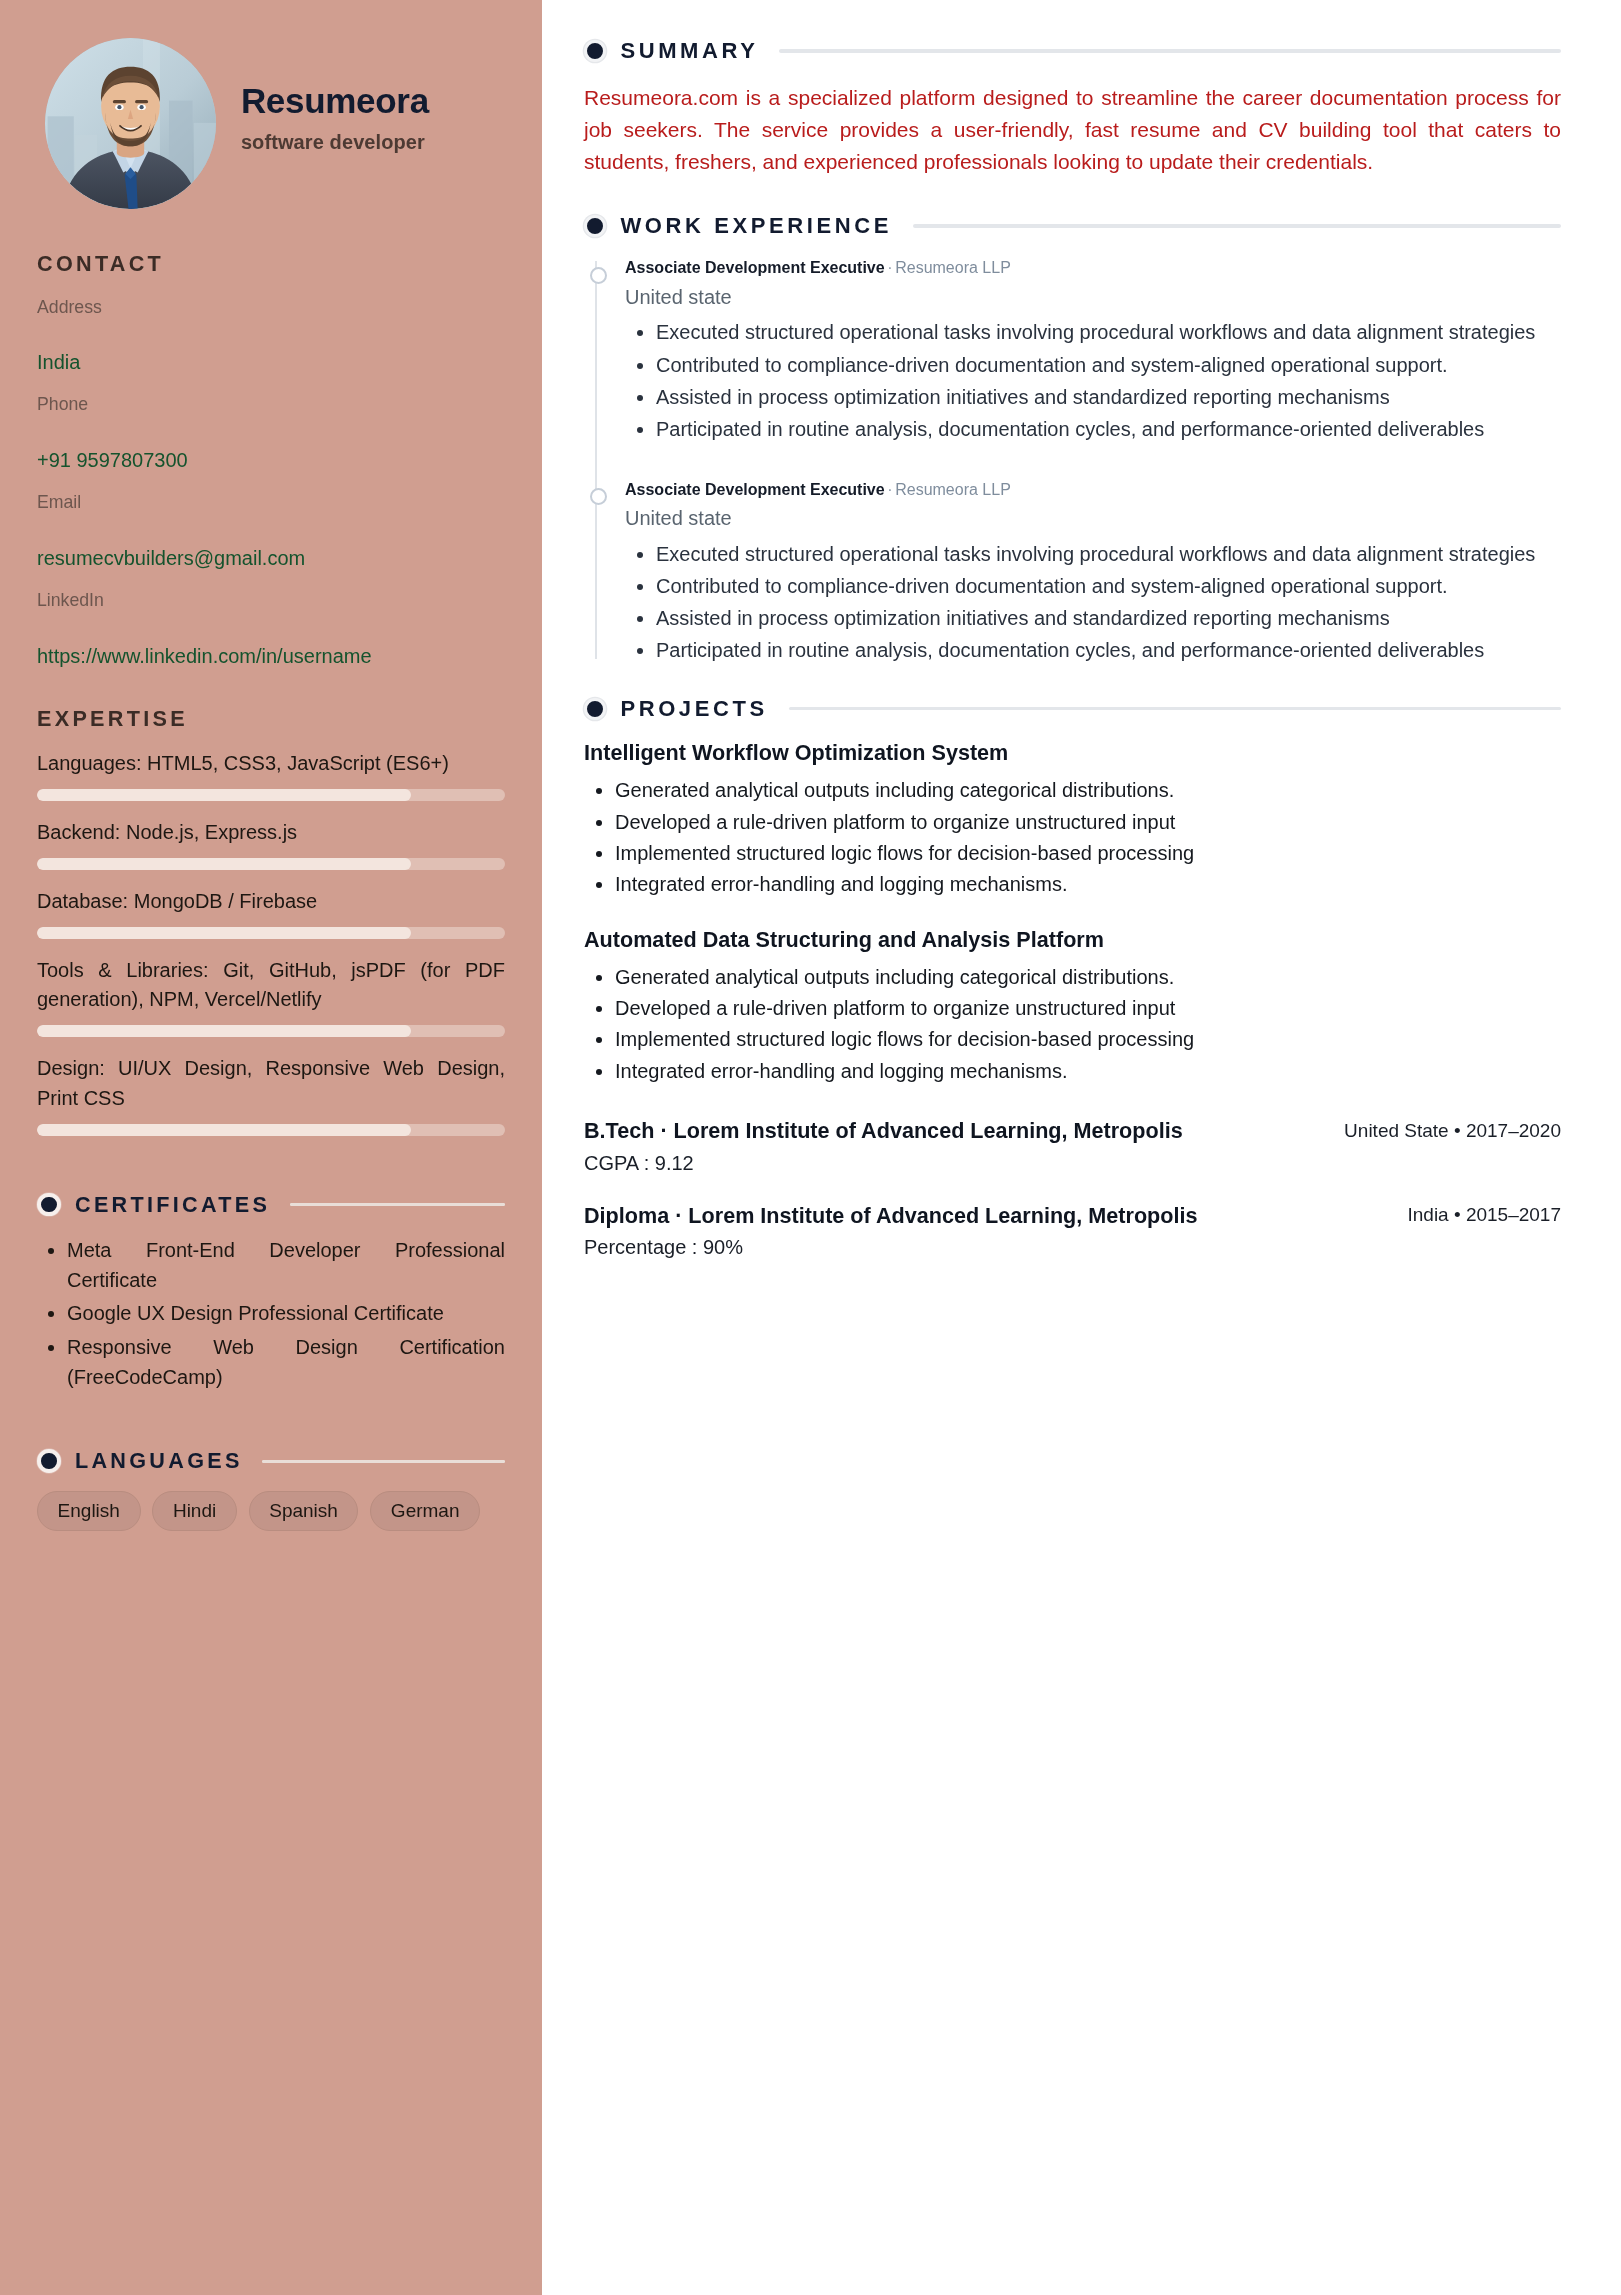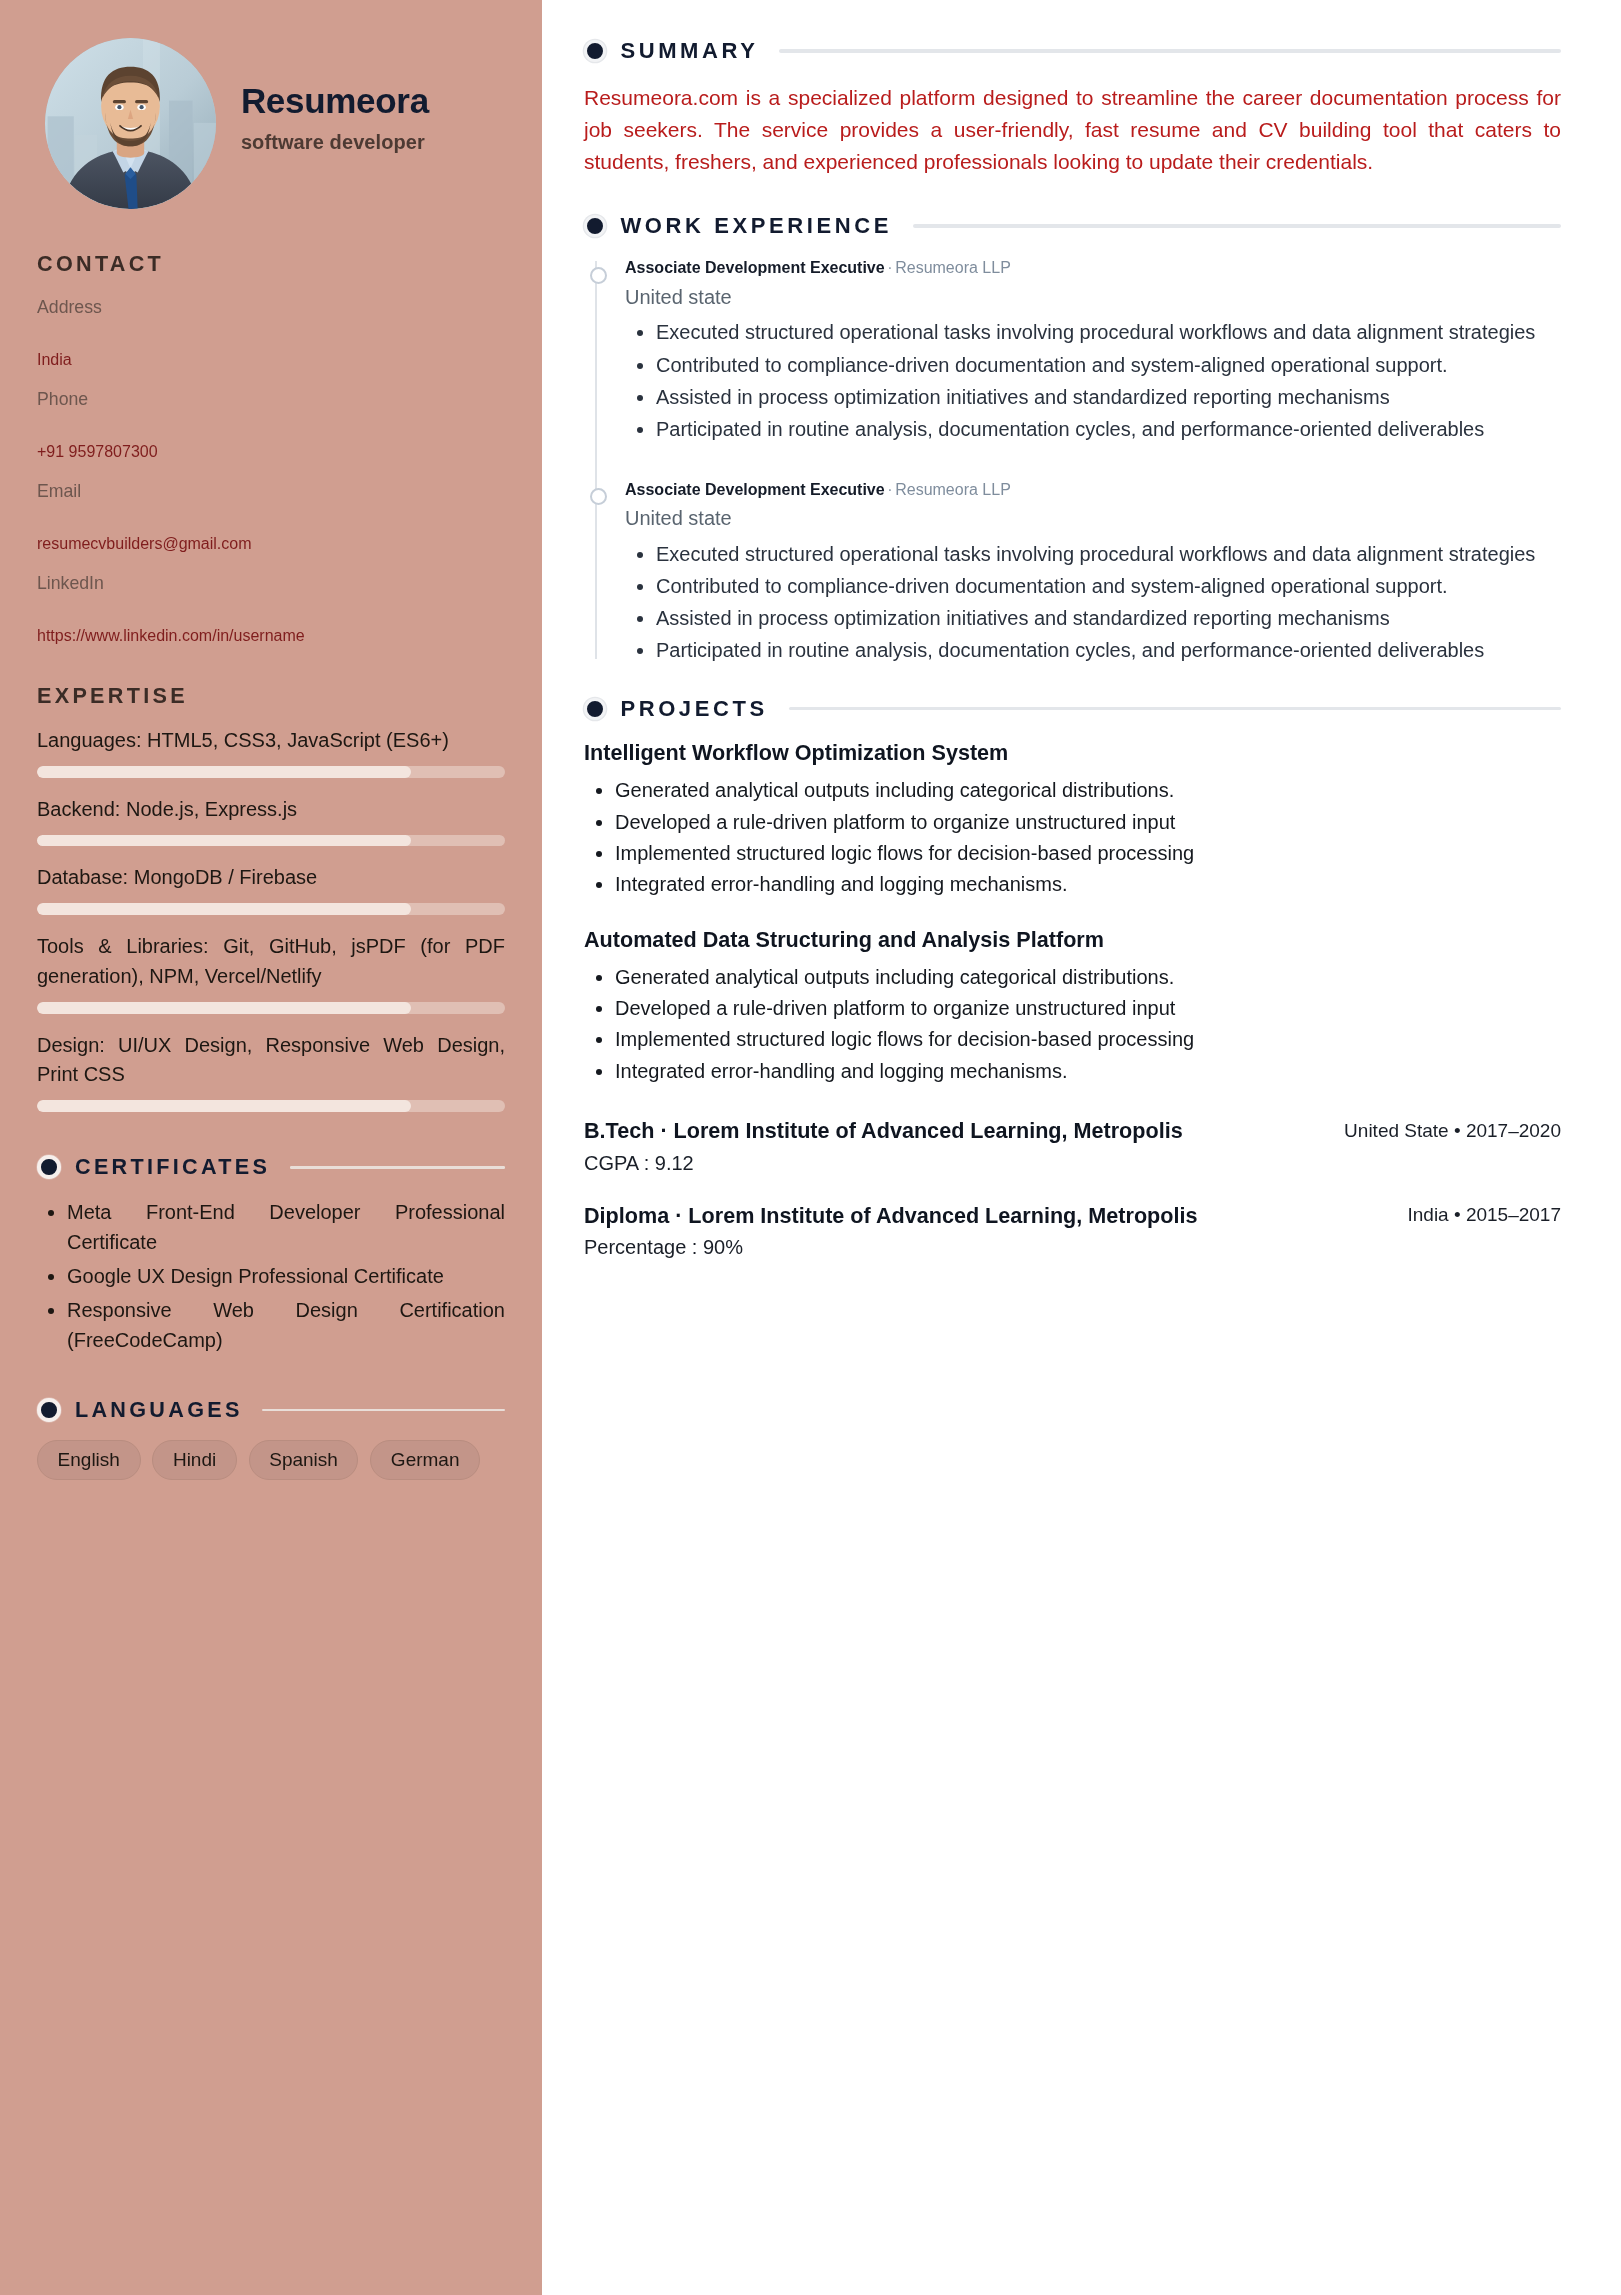--- a/index.html
+++ b/index.html
@@ -74,21 +74,21 @@
     letter-spacing: 3.3px;
     color: #3b2c26;
     margin-top: 35px;
     margin-bottom: 17px;
   }
 
   .side-heading-marked {
     display: flex;
     align-items: center;
     gap: 14.4px;
-    margin-top: 42px;
+    margin-top: 56px;
     margin-bottom: 17px;
   }
   .side-heading-marked .hd-text {
     font-size: 21.6px;
     font-weight: 700;
     letter-spacing: 3.3px;
     color: #121B2F;
     white-space: nowrap;
   }
   .side-heading-marked .hd-rule {
@@ -110,22 +110,22 @@
   }
 
   .contact-field { margin-bottom: 14.4px; }
   .contact-label {
     font-size: 17.7px;
     color: #6d564e;
     line-height: 1.5;
     margin-bottom: 2.6px;
   }
   .contact-value {
-    font-size: 16px;
-    color: #7f1d1d;
+    font-size: 20px;
+    color: #14532d;
     line-height: 1.45;
     word-break: break-all;
     margin-top: 28px;
   }
 
   .skill-item { margin-bottom: 17px; }
   .skill-text {
     font-size: 20px;
     color: #1d1712;
     line-height: 1.48;

